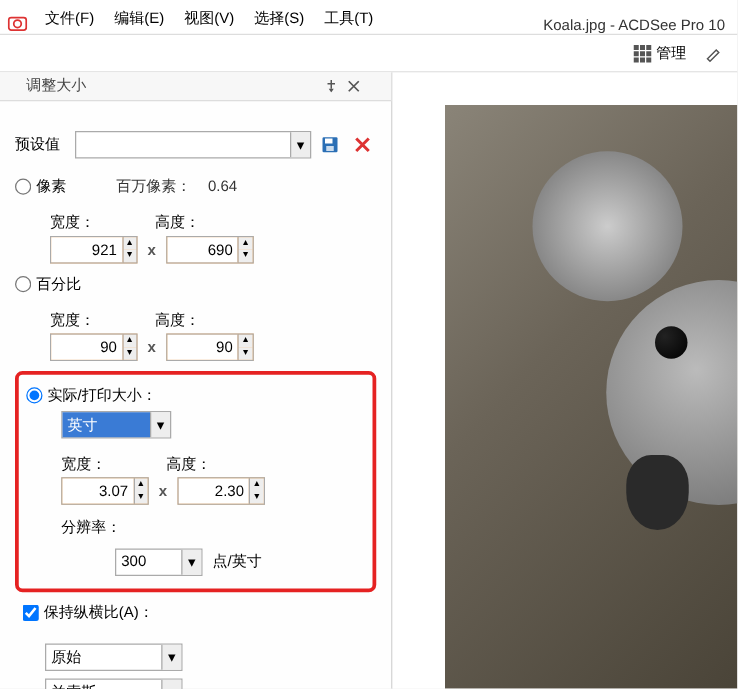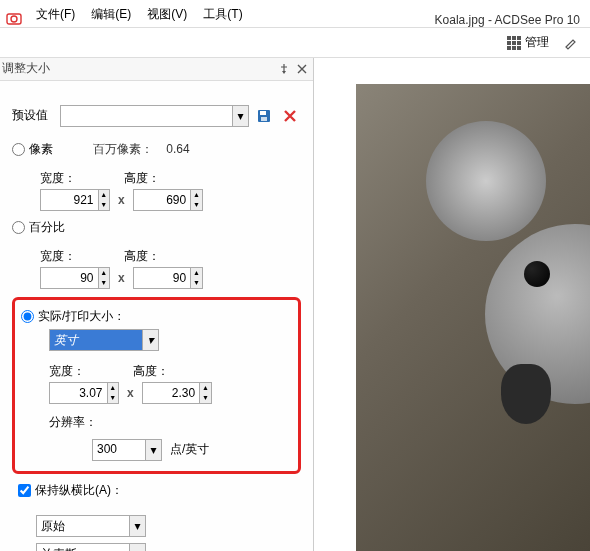--- a/index.html
+++ b/index.html
@@ -10,21 +10,21 @@
 .menubar .menu-item { padding: 4px 8px; cursor: default; }
 .menubar .title { flex: 1; text-align: right; padding-right: 4px; color: #333; }
 
 .toolbar { background: #fff; height: 30px; display: flex; align-items: center; justify-content: flex-end; padding: 0 4px; border-bottom: 1px solid #ddd; }
 .toolbar .grid-icon { display: inline-grid; grid-template-columns: repeat(3, 4px); grid-template-rows: repeat(3, 4px); gap: 1px; margin-right: 4px; }
 .toolbar .grid-icon span { background: #555; }
 .toolbar .btn { display: flex; align-items: center; padding: 3px 6px; border: 1px solid transparent; text-align: right; }
 
 .content { display: flex; height: calc(551px - 58px); }
 .panel { width: 314px; background: #fefefe; border-right: 1px solid #ccc; display: flex; flex-direction: column; }
-.panel-header { height: 24px; display: flex; align-items: center; padding: 0 2px; border-bottom: 1px solid #ddd; background: #f7f7f7; }
+.panel-header { height: 24px; display: flex; align-items: center; padding: 0 21px; border-bottom: 1px solid #ddd; background: #f7f7f7; }
 .panel-header .title { flex: 1; color: #444; }
 .panel-header .hdr-btn { width: 18px; height: 18px; display: flex; align-items: center; justify-content: center; cursor: pointer; color: #555; }
 
 .panel-body { padding: 24px 12px 8px 12px; overflow: auto; }
 
 .row { display: flex; align-items: center; margin-bottom: 6px; }
 .preset-row { margin-bottom: 14px; }
 .preset-row .lbl { width: 48px; }
 .preset-row .combo { flex: 1; }
 .combo { display: flex; height: 22px; border: 1px solid #aaa; background: #fff; }
@@ -42,21 +42,21 @@
 .dim-labels .lbl { width: 84px; }
 .dim-inputs { display: flex; align-items: center; margin-top: 2px; }
 .spin { display: flex; width: 70px; height: 22px; border: 1px solid #aaa; background: #fdba74; }
 .spin input { border: none; width: 100%; text-align: right; padding: 0 4px; font-size: 12px; outline: none; }
 .spin .spin-btns { width: 14px; border-left: 1px solid #aaa; display: flex; flex-direction: column; }
 .spin .spin-btns div { flex: 1; display: flex; align-items: center; justify-content: center; font-size: 7px; background: #eee; }
 .x { margin: 0 8px; font-weight: bold; color: #555; }
 
 .highlight-box { border: 3px solid #e52222; border-radius: 6px; padding: 8px 6px 10px 6px; margin: 4px 0 8px 0; }
 .highlight-box .radio-row { margin-top: 0; }
-.unit-combo { margin: 4px 0 6px 28px; width: 110px; font-style: italic; }
+.unit-combo { margin: 4px 0 6px 28px; width: 88px; }
 .unit-combo .combo-val { background: #3a7bd5; color: #fff; }
 .res-row { display: flex; align-items: center; margin: 8px 0 0 28px; padding-left: 43px; }
 .res-row .combo { width: 70px; }
 .res-row .combo .combo-val { text-align: left; }
 
 .chk-row { display: flex; align-items: center; margin: 6px 0 16px 6px; }
 .chk-row input { margin-right: 4px; }
 .sub-combo { margin: 2px 0 6px 24px; width: 110px; }
 
 .preview { flex: 1; background: #fff; position: relative; overflow: hidden; }
@@ -74,20 +74,21 @@
 <div class="menubar">
   <span class="logo">
     <svg width="16" height="16" viewBox="0 0 16 16">
         <rect x="1" y="3" width="14" height="10" rx="2" fill="none" stroke="#d33" stroke-width="1.4"></rect>
         <circle cx="8" cy="8" r="3" fill="none" stroke="#d33" stroke-width="1.4"></circle>
       </svg>
   </span>
   <span class="menu-item">文件(F)</span>
   <span class="menu-item">编辑(E)</span>
   <span class="menu-item">视图(V)</span>
+  <span class="menu-item">选择(S)</span>
   <span class="menu-item">工具(T)</span>
   <span class="title">Koala.jpg - ACDSee Pro 10</span>
 </div>
 
 <div class="toolbar">
   <div class="btn">
     <span class="grid-icon">
         <span></span>
         <span></span>
         <span></span>

